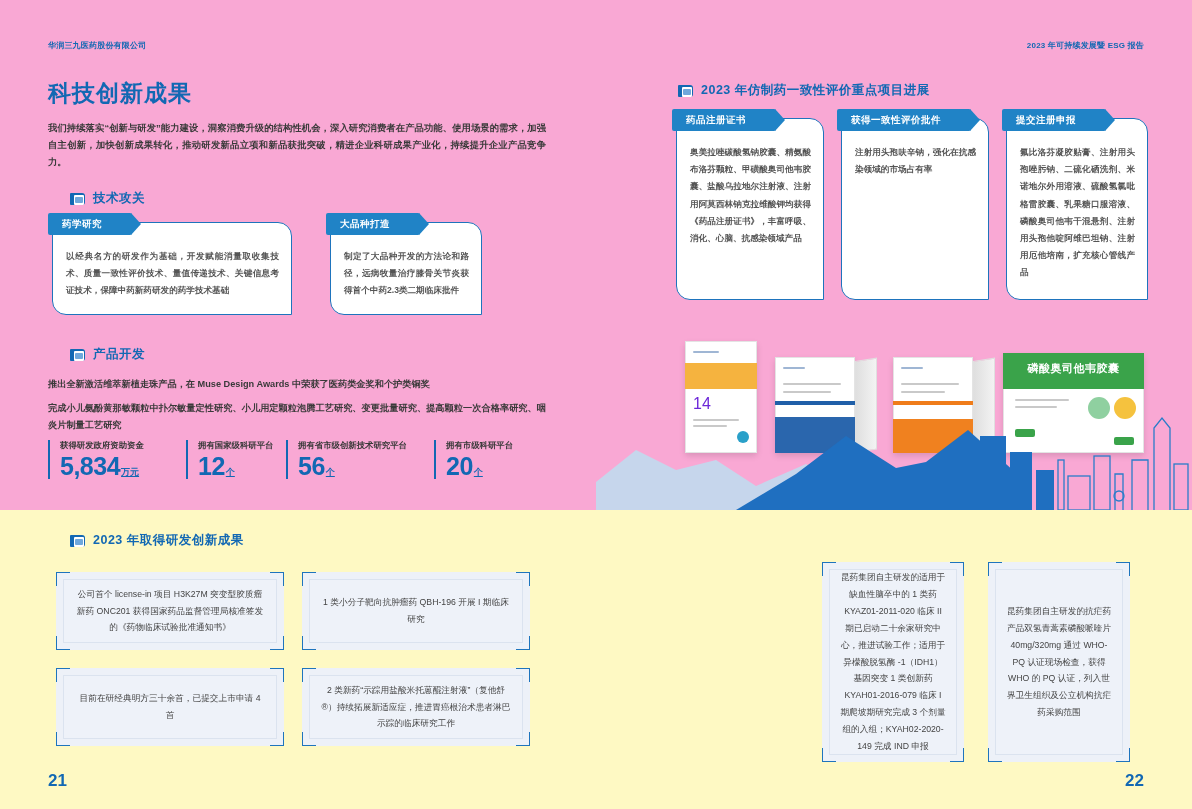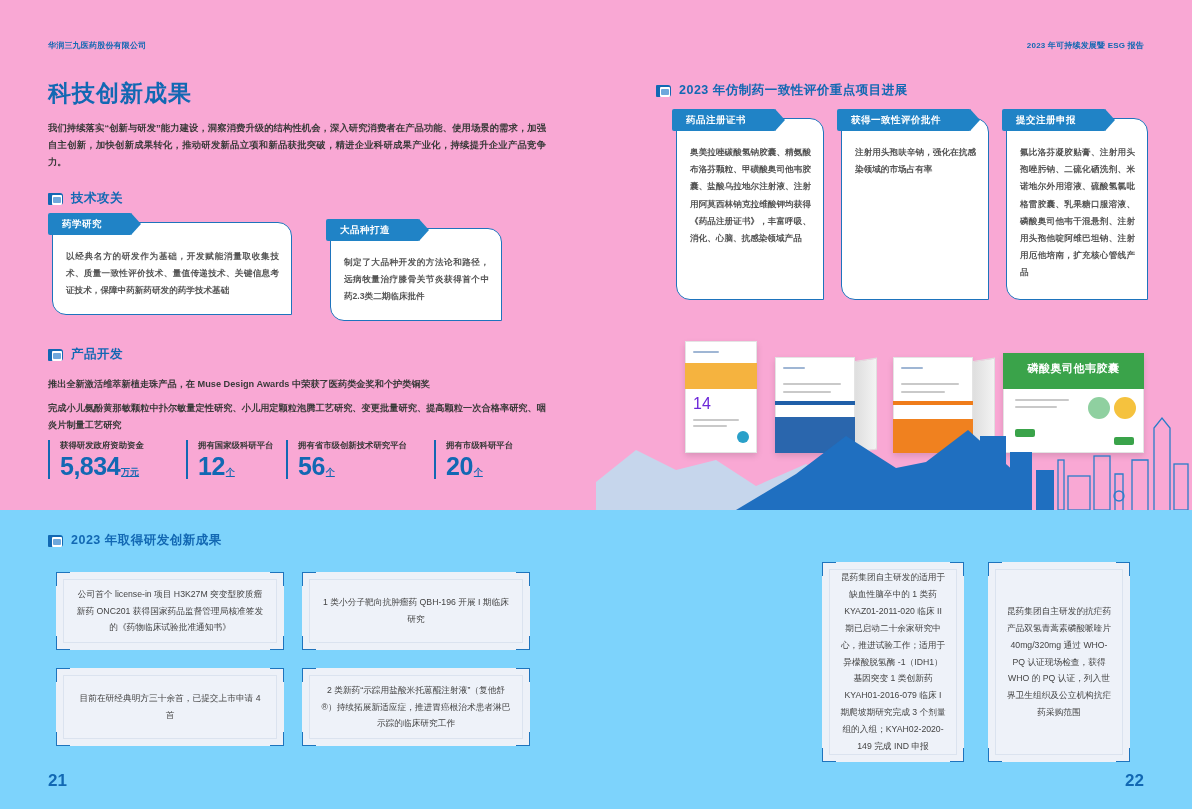--- a/index.html
+++ b/index.html
@@ -27,21 +27,21 @@
     position: absolute; left: 48px; top: 78px;
     font-size: 23px; font-weight: bold; color: #1268b3; letter-spacing: 1px;
   }
   .intro {
     position: absolute; left: 48px; top: 120px; width: 498px;
     font-size: 9.3px; line-height: 1.85; color: #3a3a3a; font-weight: bold;
     text-align: justify;
   }
 
   
-  .sec-head { position: absolute; display: flex; align-items: center; gap: 8px; }
+  .sec-head { position: absolute; display: flex; align-items: center; gap: 8px; margin-left: 22px; }
   .folder-icon { width: 15px; height: 12px; position: relative; flex: none; }
   .folder-icon .f-back {
     position: absolute; left: 0; top: 0; width: 15px; height: 12px;
     background: #1268b3; border-radius: 1px 3px 3px 1px;
   }
   .folder-icon .f-front {
     position: absolute; left: 4px; top: 2.5px; width: 10px; height: 9.5px;
     background: #ffffff; border-radius: 1px;
   }
   .folder-icon .f-tab {
@@ -92,21 +92,21 @@
   
   .stats { position: absolute; left: 48px; top: 440px; width: 498px; display: flex; }
   .stat { padding-left: 10px; border-left: 2px solid #1268b3; }
   .stat-label { font-size: 8.4px; color: #3a3a3a; font-weight: bold; margin-bottom: 3px; white-space: nowrap; }
   .stat-value { font-size: 25px; font-weight: bold; color: #1268b3; line-height: 1; letter-spacing: -.5px; }
   .stat-unit { font-size: 9px; font-weight: bold; color: #1268b3; margin-left: 1px; text-decoration: underline; }
 
   
   .band {
     position: absolute; left: 0; bottom: 0; width: 1192px; height: 299px;
-    background: #7dd3fc;
+    background: #fef9c3;
     padding-left: 32px;
   }
   .band-left-inner { position: absolute; left: 0; top: 0; width: 596px; height: 299px; }
   .band-right-inner { position: absolute; left: 596px; top: 0; width: 596px; height: 299px; }
 
   
   .bracket-card { position: absolute; background: #edf1f8; }
   .bracket-card .bk { position: absolute; width: 14px; height: 14px; }
   .bracket-card .bk-tl { left: 0;  top: 0;  border-left: 1.6px solid #1e74bd; border-top: 1.6px solid #1e74bd; }
   .bracket-card .bk-tr { right: 0; top: 0;  border-right:1.6px solid #1e74bd; border-top: 1.6px solid #1e74bd; }
@@ -163,21 +163,21 @@
     </span>
     <span class="sec-title">技术攻关</span>
   </div>
 
   <div class="ribbon-card" style="left:52px; top:222px; width:240px; height:93px;">
     <div class="ribbon-outline"></div>
     <div class="ribbon-tab">药学研究</div>
     <div class="ribbon-body">以经典名方的研发作为基础，开发赋能消量取收集技术、质量一致性评价技术、量值传递技术、关键信息考证技术，保障中药新药研发的药学技术基础</div>
   </div>
 
-  <div class="ribbon-card" style="left:330px; top:228px; width:172px; height:93px;">
+  <div class="ribbon-card" style="left:330px; top:222px; width:152px; height:93px;">
     <div class="ribbon-outline"></div>
     <div class="ribbon-tab">大品种打造</div>
     <div class="ribbon-body">制定了大品种开发的方法论和路径，远病牧量治疗膝骨关节炎获得首个中药2.3类二期临床批件</div>
   </div>
 
   <div class="sec-head" style="left:48px; top:346px;">
     <span class="folder-icon">
       <span class="f-back"></span>
         <span class="f-front"></span>
         <span class="f-tab"></span>

